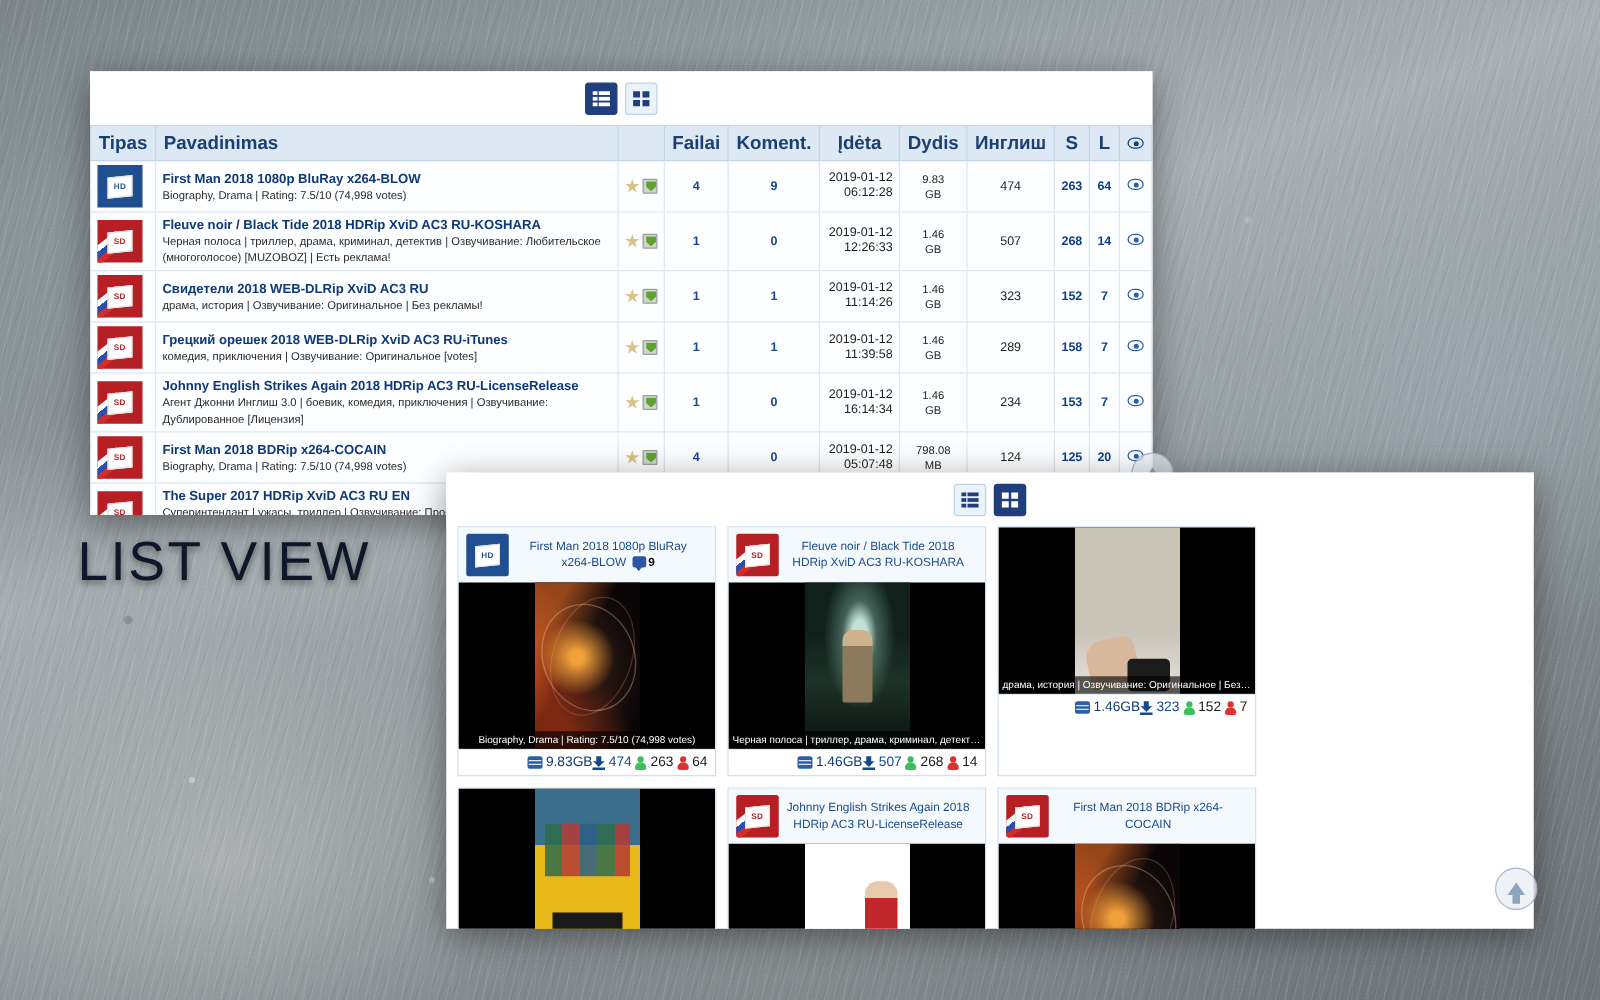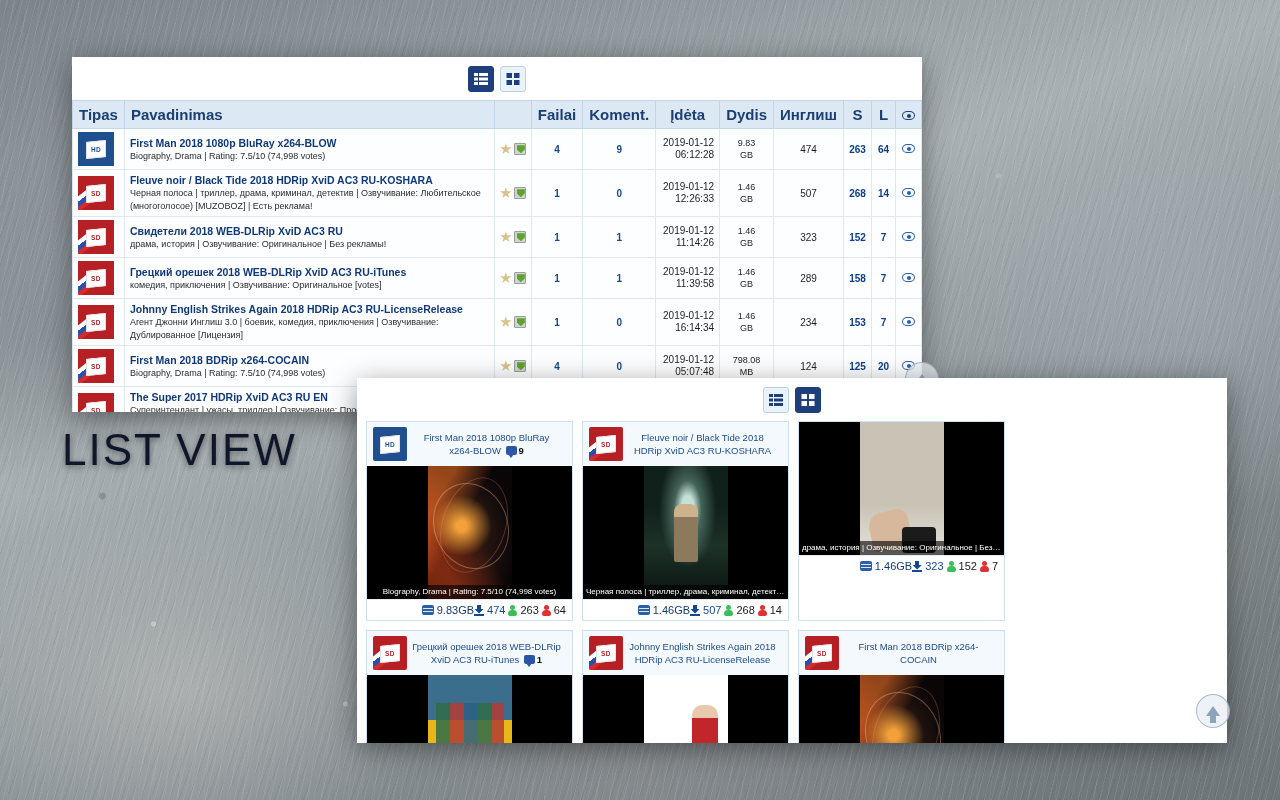--- a/index.html
+++ b/index.html
@@ -552,28 +552,20 @@
               </span>
               <span class="v-dl">323</span>
               <span class="ico-person seed"></span>
               <span class="v-seed">152</span>
               <span class="ico-person leech"></span>
               <span class="v-leech">7</span>
             </span>
           </div>
         </div>
         <div class="card">
-          <div class="card-head">
-            <div class="type-badge sd">
-              <span class="badge-card">
-                <span>SD</span>
-              </span>
-            </div>
-            <div class="card-title">Грецкий орешек 2018 WEB-DLRip XviD AC3 RU-iTunes <span class="cmt-badge"></span><span class="cmt-count">1</span></div>
-          </div>
           <div class="poster-box">
             <div class="poster art-walnut"></div>
           </div>
         </div>
         <div class="card">
           <div class="card-head">
             <div class="type-badge sd">
               <span class="badge-card">
                 <span>SD</span>
               </span>

